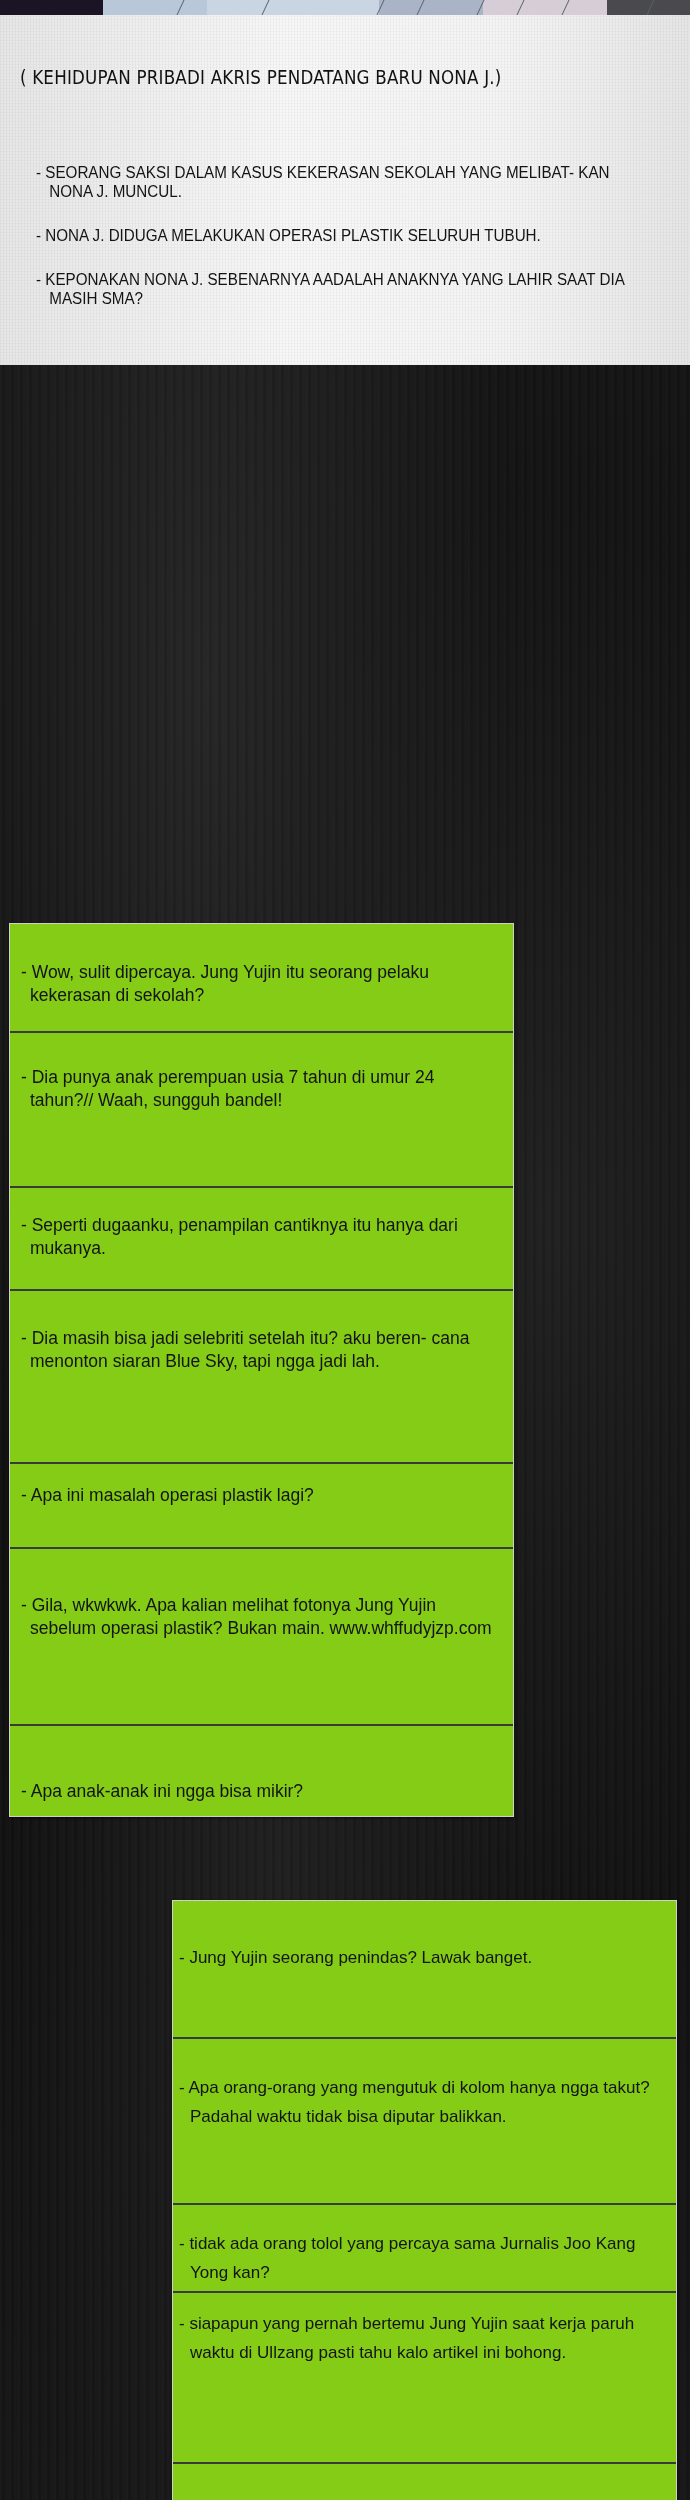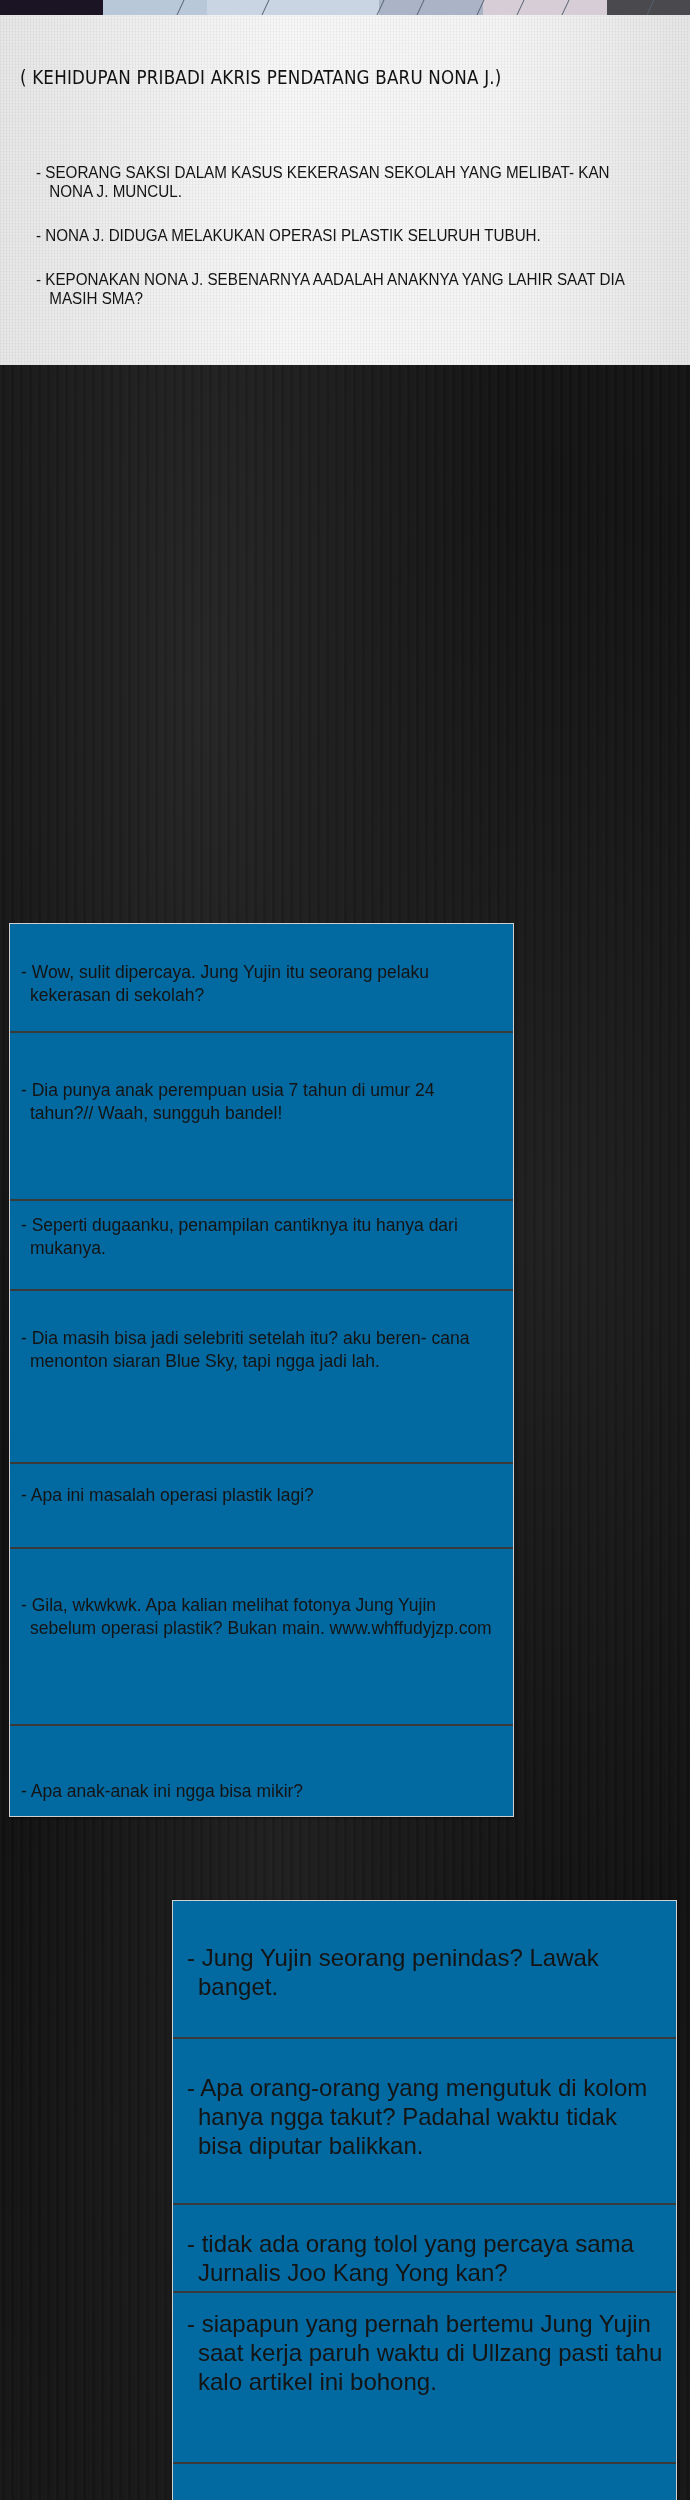--- a/index.html
+++ b/index.html
@@ -45,40 +45,40 @@
     margin: 8px; padding: 0; list-style: none;
   }
   .news-bullets li {
     font-family: "Liberation Sans Narrow", "Liberation Sans", sans-serif;
     font-size: 16px; line-height: 19px; color: #141414;
     padding-left: 14px; text-indent: -14px;
     margin-bottom: 25px;
     transform: scaleX(0.95); transform-origin: left;
   }
   .comment-box {
-    position: absolute; background: #0369a1;
+    position: absolute; background: #84cc16;
     border: 1px solid #d0d0d0;
     box-shadow: 0 1px 2px rgba(0,0,0,0.6);
   }
   .comment-box.left { left: 9px; top: 923px; width: 503px; height: 892px; }
   .comment-box.right { left: 172px; top: 1900px; width: 503px; height: 620px; }
   .comment {
     position: absolute; left: 0; width: 100%;
     border-bottom: 2px solid #3a3a38;
     box-sizing: border-box;
   }
   .comment:last-child { border-bottom: none; }
   .comment-text {
     position: absolute; left: 11px; right: 12px;
     font-family: "Liberation Sans", sans-serif;
     color: #141414;
     padding-left: 9px; text-indent: -9px;
   }
   .left .comment-text { font-size: 17.5px; line-height: 23px; }
-  .right .comment-text { font-size: 24px; line-height: 29px; left: 14px; padding-left: 11px; text-indent: -11px; }
+  .right .comment-text { font-size: 17px; line-height: 29px; left: 6px; padding-left: 11px; text-indent: -11px; }
 </style>
 </head>
 <body>
 
 <div class="art-strip">
   <span class="line" style="left:180px"></span>
   <span class="line" style="left:265px"></span>
   <span class="line" style="left:380px"></span>
   <span class="line" style="left:420px"></span>
   <span class="line" style="left:480px"></span>
@@ -95,21 +95,21 @@
     <li>- KEPONAKAN NONA J. SEBENARNYA AADALAH ANAKNYA YANG LAHIR SAAT DIA MASIH SMA?</li>
   </ul>
 </div>
 
 <div class="dark-bg"></div>
 
 <div class="comment-box left">
   <div class="comment" style="top:0;height:109px">
     <div class="comment-text" style="top:37px">- Wow, sulit dipercaya. Jung Yujin itu seorang pelaku kekerasan di sekolah?</div>
   </div>
-  <div class="comment" style="top:118px;height:159px">
+  <div class="comment" style="top:105px;height:159px">
     <div class="comment-text" style="top:37px">- Dia punya anak perempuan usia 7 tahun di umur 24 tahun?// Waah, sungguh bandel!</div>
   </div>
   <div class="comment" style="top:268px;height:99px">
     <div class="comment-text" style="top:22px">- Seperti dugaanku, penampilan cantiknya itu hanya dari mukanya.</div>
   </div>
   <div class="comment" style="top:367px;height:173px">
     <div class="comment-text" style="top:36px">- Dia masih bisa jadi selebriti setelah  itu? aku beren- cana menonton siaran Blue Sky, tapi ngga jadi lah.</div>
   </div>
   <div class="comment" style="top:540px;height:85px">
     <div class="comment-text" style="top:20px">- Apa ini masalah operasi plastik lagi?</div>

